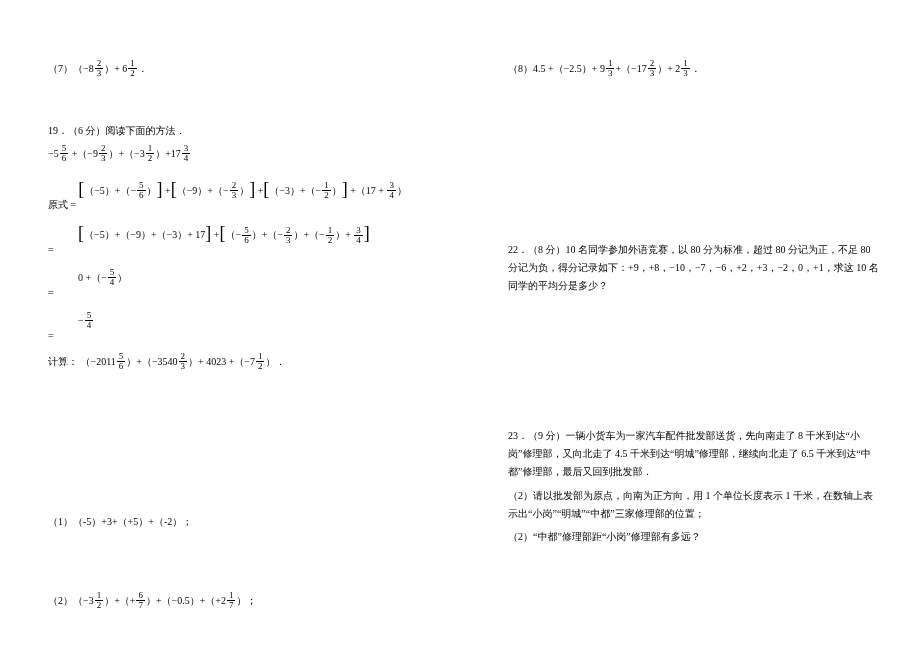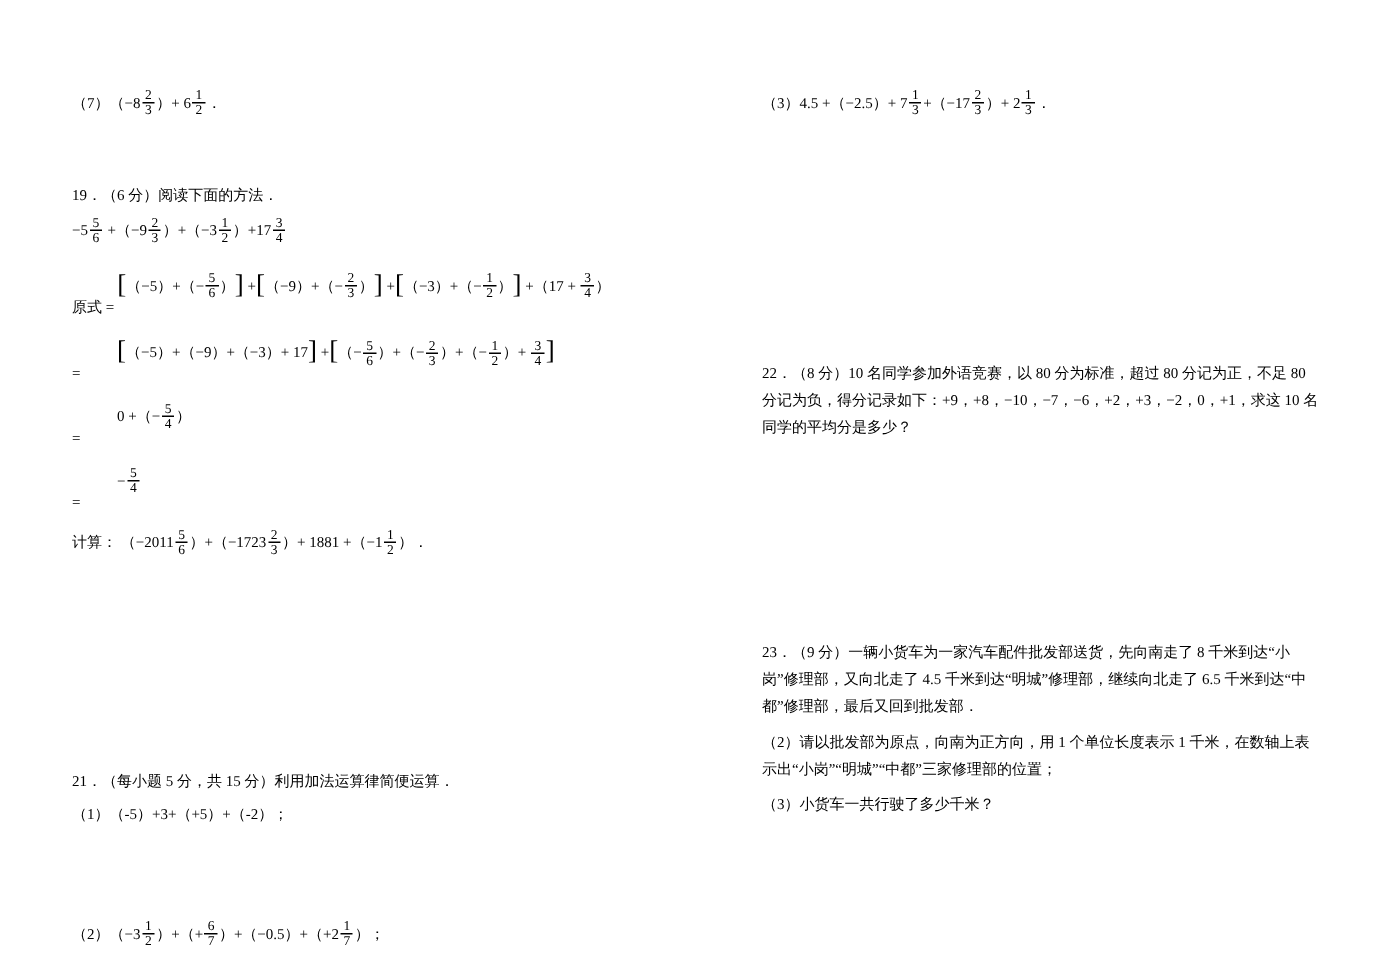--- a/index.html
+++ b/index.html
@@ -95,50 +95,49 @@
     </div>
 
     <div class="eqline">
       <span class="lead">=</span>
       <span>−<span class="frac"><span class="num">5</span><span class="den">4</span></span></span>
     </div>
 
     <div class="gap-s"></div>
 
     <div class="line">
-      <span>计算：&nbsp;（−2011</span><span class="frac"><span class="num">5</span><span class="den">6</span></span><span>）+（−1723</span><span class="frac"><span class="num">2</span><span class="den">3</span></span><span>）+ 1881 +（−1</span><span class="frac"><span class="num">1</span><span class="den">2</span></span><span>）．</span>
+      <span>计算：&nbsp;（−2011</span><span class="frac"><span class="num">5</span><span class="den">6</span></span><span>）+（−3540</span><span class="frac"><span class="num">2</span><span class="den">3</span></span><span>）+ 4023 +（−7</span><span class="frac"><span class="num">1</span><span class="den">2</span></span><span>）．</span>
     </div>
   </div>
 
   <div class="gap-xl"></div>
 
   <div class="block">
-    <div class="line">21．（每小题 5 分，共 15 分）利用加法运算律简便运算．</div>
     <div class="line">（1）（-5）+3+（+5）+（-2）；</div>
     <div class="gap-l"></div>
     <div class="line">
       <span>（2）（−3</span><span class="frac"><span class="num">1</span><span class="den">2</span></span><span>）+（+</span><span class="frac"><span class="num">6</span><span class="den">7</span></span><span>）+（−0.5）+（+2</span><span class="frac"><span class="num">1</span><span class="den">7</span></span><span>）；</span>
     </div>
   </div>
 </div>
 
 <div class="page-right">
 
   <div class="block">
     <div class="line">
-      <span>（3）4.5 +（−2.5）+ 7</span><span class="frac"><span class="num">1</span><span class="den">3</span></span><span>+（−17</span><span class="frac"><span class="num">2</span><span class="den">3</span></span><span>）+ 2</span><span class="frac"><span class="num">1</span><span class="den">3</span></span><span>．</span>
+      <span>（8）4.5 +（−2.5）+ 9</span><span class="frac"><span class="num">1</span><span class="den">3</span></span><span>+（−17</span><span class="frac"><span class="num">2</span><span class="den">3</span></span><span>）+ 2</span><span class="frac"><span class="num">1</span><span class="den">3</span></span><span>．</span>
     </div>
   </div>
 
   <div style="height:140px"></div>
 
   <div class="block">
     <div class="line" style="line-height:1.8">22．（8 分）10 名同学参加外语竞赛，以 80 分为标准，超过 80 分记为正，不足 80 分记为负，得分记录如下：+9，+8，−10，−7，−6，+2，+3，−2，0，+1，求这 10 名同学的平均分是多少？</div>
   </div>
 
   <div style="height:110px"></div>
 
   <div class="block">
     <div class="line" style="line-height:1.8">23．（9 分）一辆小货车为一家汽车配件批发部送货，先向南走了 8 千米到达“小岗”修理部，又向北走了 4.5 千米到达“明城”修理部，继续向北走了 6.5 千米到达“中都”修理部，最后又回到批发部．</div>
     <div class="line" style="line-height:1.8">（2）请以批发部为原点，向南为正方向，用 1 个单位长度表示 1 千米，在数轴上表示出“小岗”“明城”“中都”三家修理部的位置；</div>
-    <div class="line">（3）小货车一共行驶了多少千米？</div>
+    <div class="line">（2）“中都”修理部距“小岗”修理部有多远？</div>
   </div>
 </div>
 
 </body></html>

